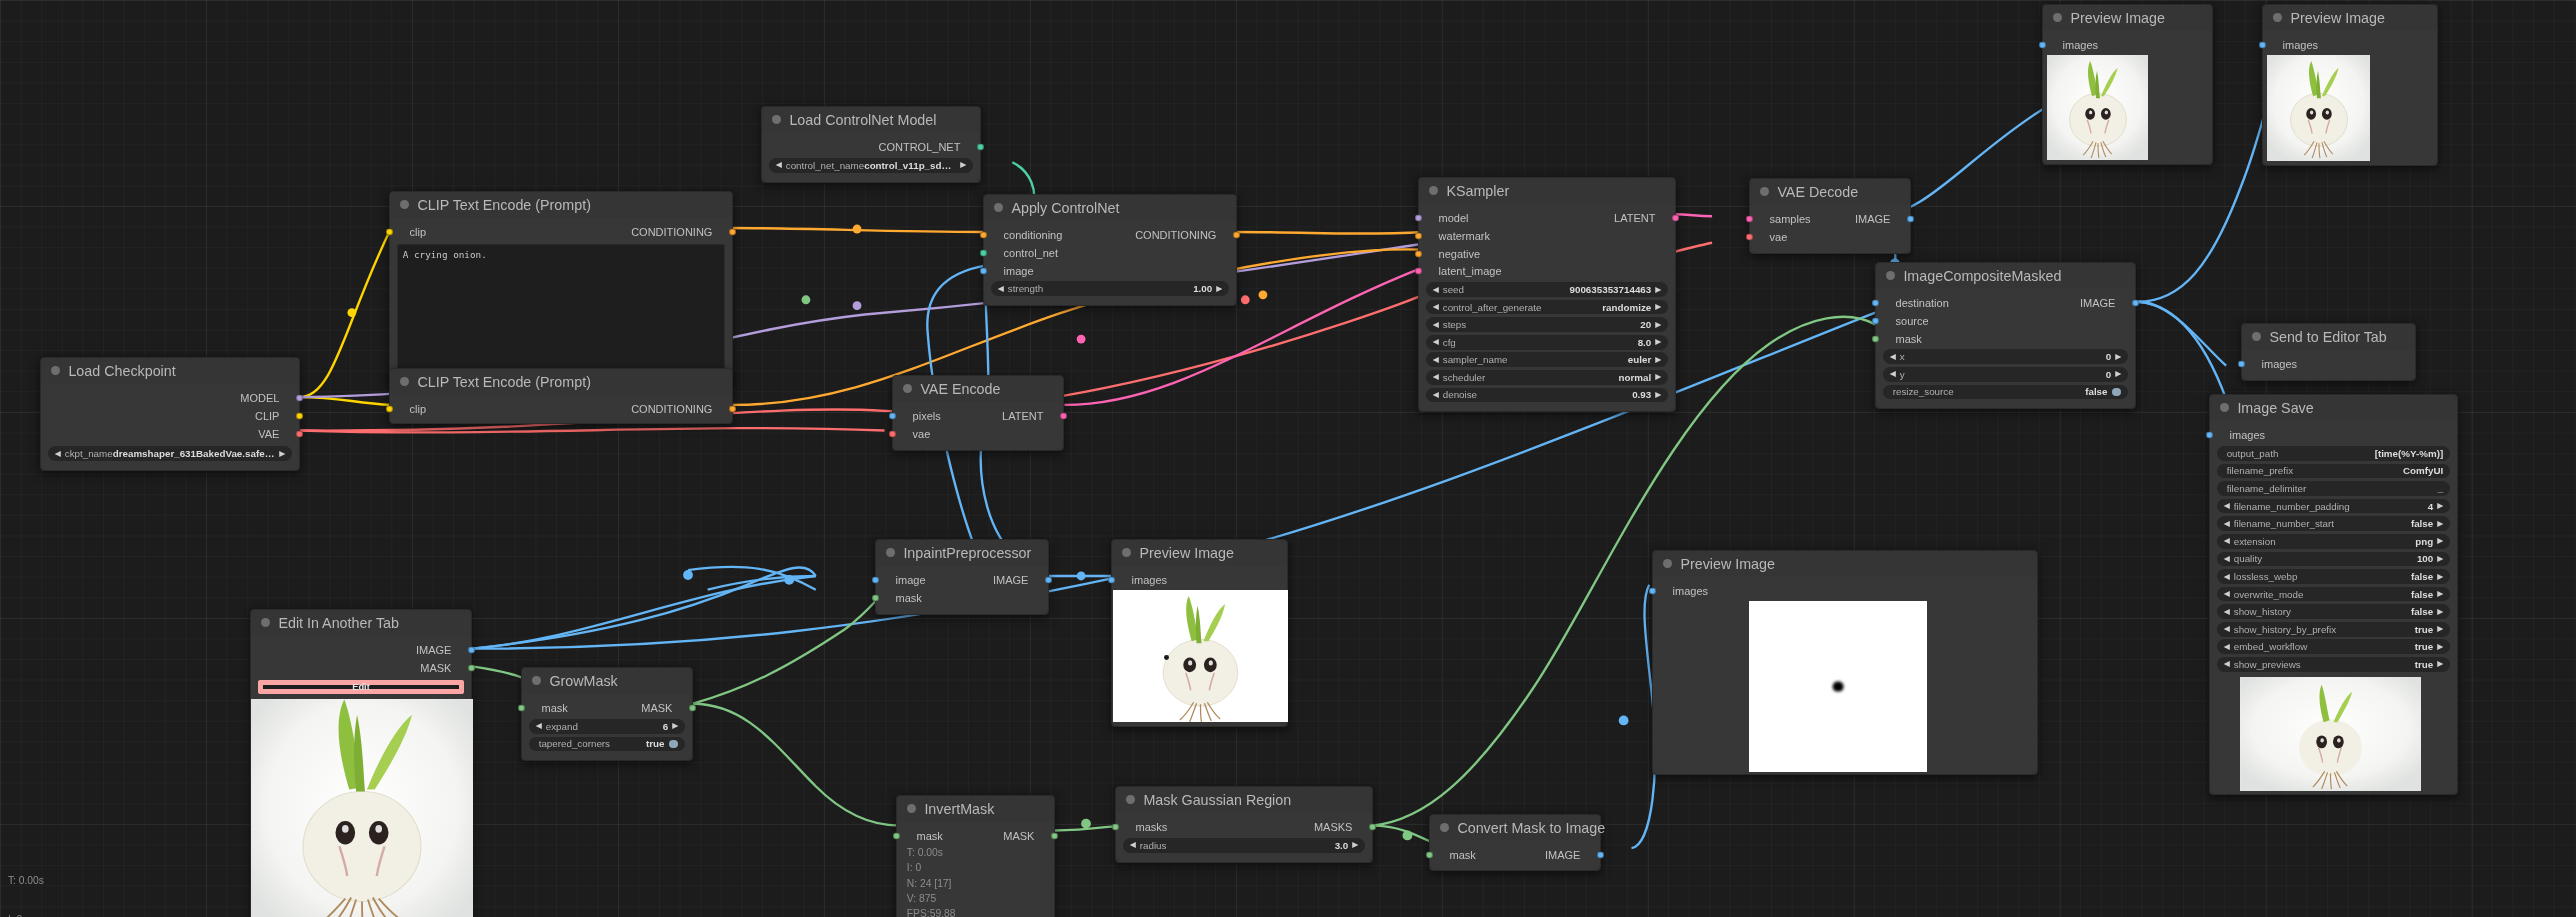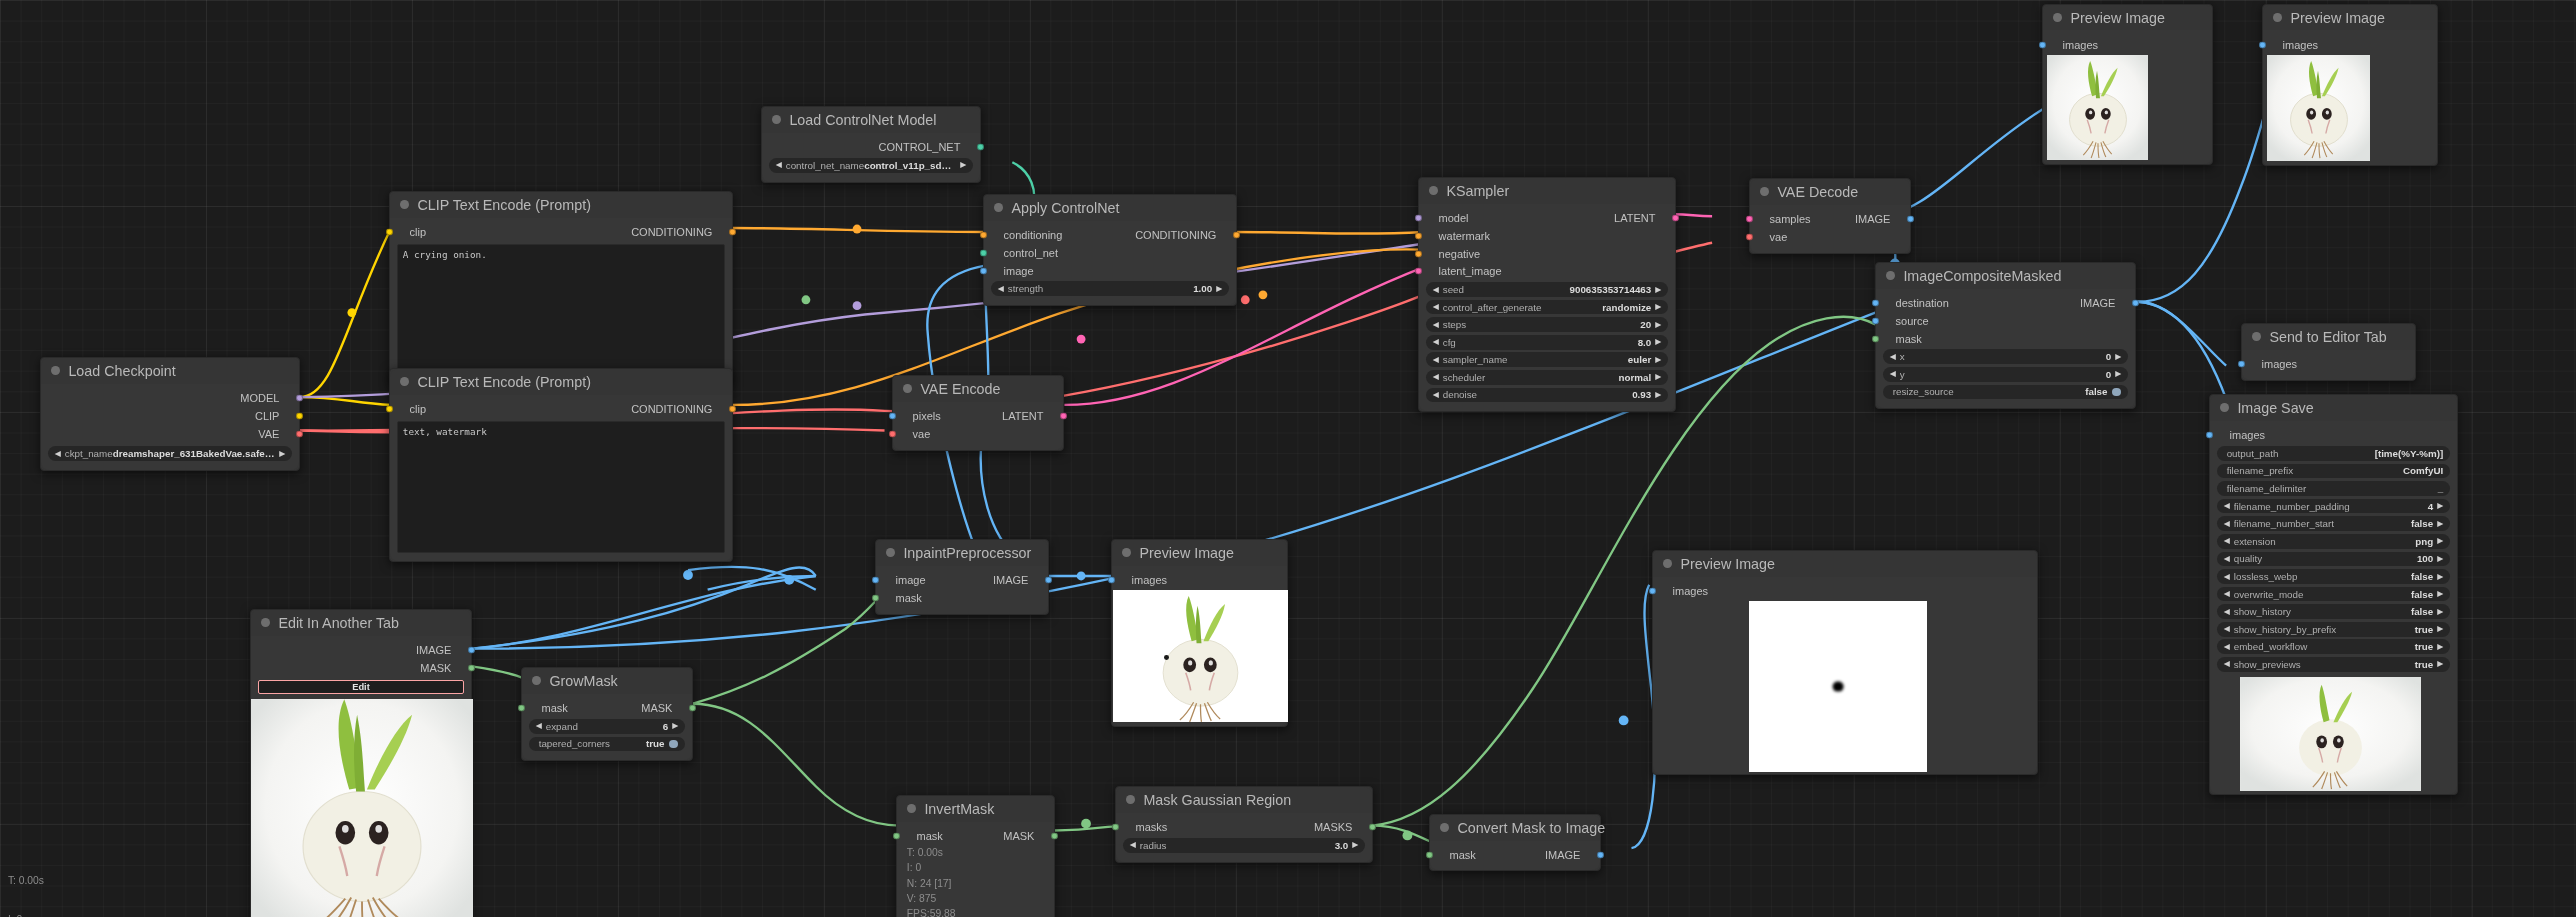--- a/index.html
+++ b/index.html
@@ -97,21 +97,21 @@
     color: #c9c9c9;
     font-family: "DejaVu Sans Mono", monospace;
     font-size: 9.3px;
     padding: 3.9px 4.9px;
     overflow: hidden;
   }
   .btn-widget {
     margin: 3.9px 6.9px;
     height: 14.7px;
     background: #1e1e1e;
-    border: 1px solid #fca5a5;
+    border: 5px solid #fca5a5;
     border-radius: 2px;
     color: #e2e2e2;
     font-size: 9.3px; font-weight: bold;
     display: flex; align-items: center; justify-content: center;
   }
   .imgpane {
     margin: 0;
     background: #fff;
     overflow: hidden;
     position: relative;
@@ -275,21 +275,20 @@
     <span class="title-dot"></span>
     <span>CLIP Text Encode (Prompt)</span>
   </div>
   <div class="node-body" style="padding-bottom:3.9px;">
     <div class="slot-row both">
       <span class="dot in" style="background:#ffd500;"></span>
       <span class="lbl-in">clip</span>
       <span class="lbl-out">CONDITIONING</span>
       <span class="dot out" style="background:#ffa931;"></span>
     </div>
-    <div class="textarea" style="height:132px;">text, watermark</div>
   </div>
 </div>
 
 <div class="node" style="left:761px; top:106px; width:220px;">
   <div class="node-title">
     <span class="title-dot"></span>
     <span>Load ControlNet Model</span>
   </div>
   <div class="node-body">
     <div class="slot-row out">

